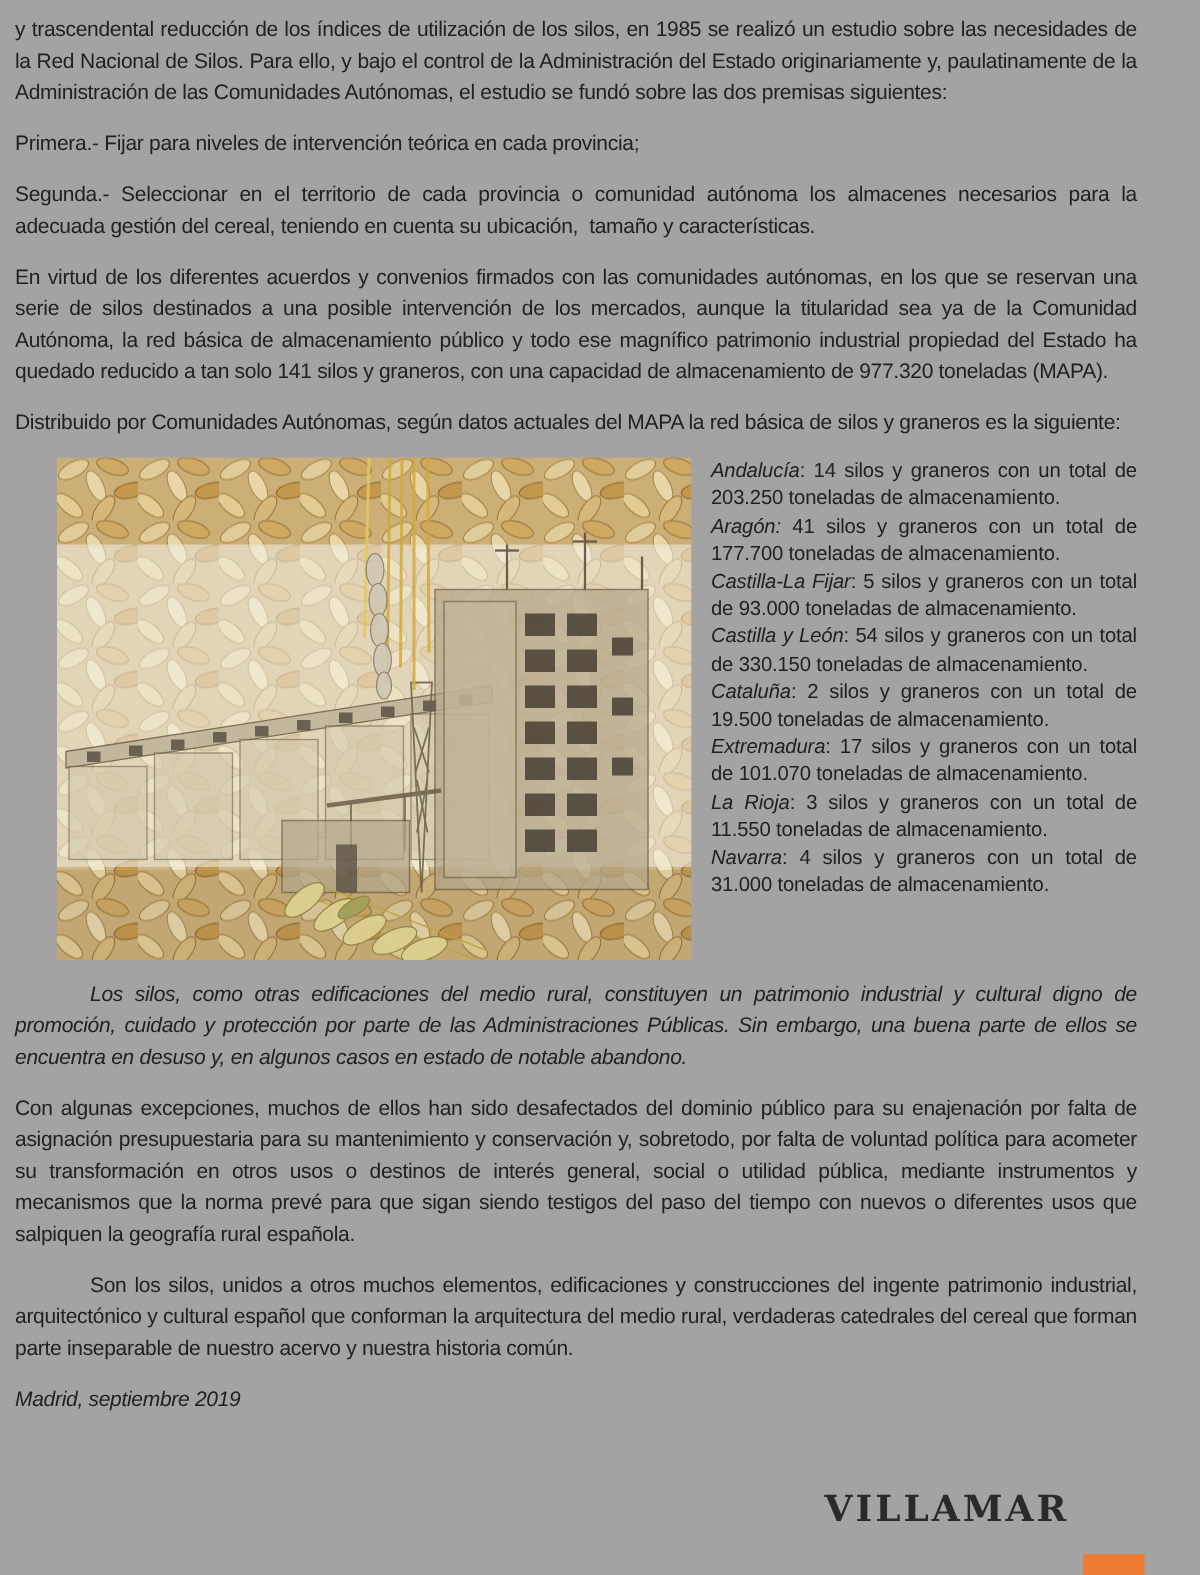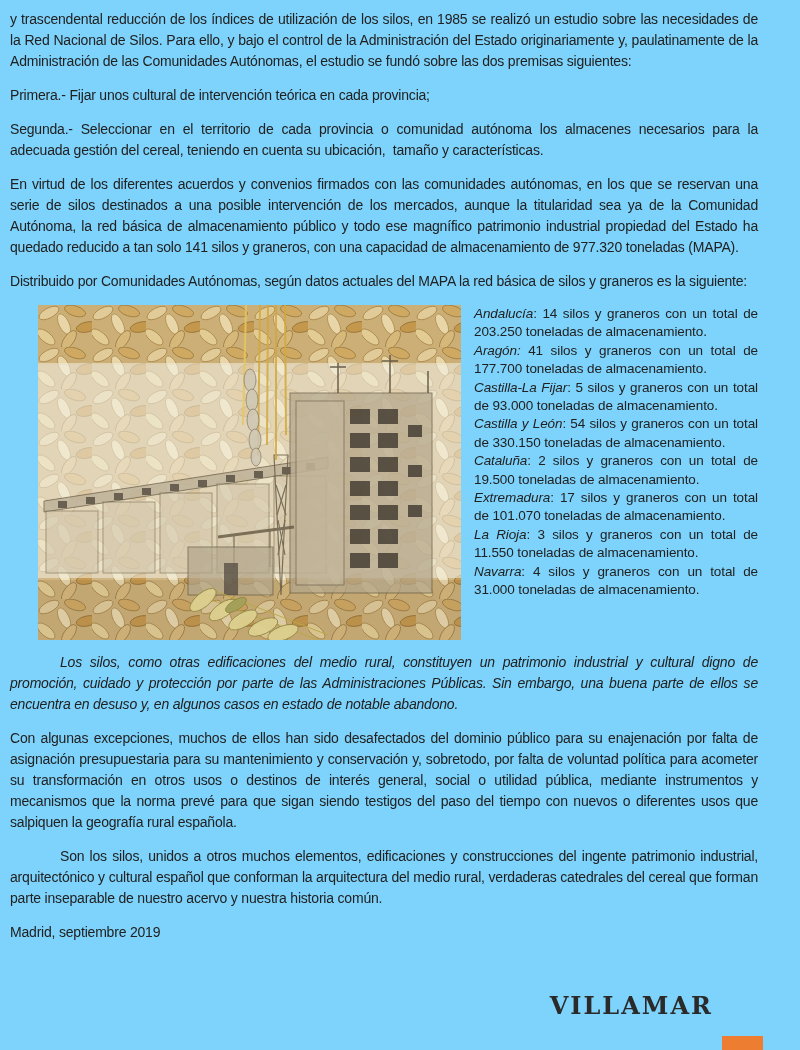--- a/index.html
+++ b/index.html
@@ -1,53 +1,53 @@
 <!DOCTYPE html>
 <html><head>
 <meta charset="utf-8">
 <style>
   html,body{margin:0;padding:0;background:#ffffff;}
   .page{
-    position:relative; width:800px; height:1050px; background:#7dd3fc;
+    position:relative; width:800px; height:1050px; background:#a3a3a3;
     box-sizing:border-box; padding:9px 42px 0 10px;
     font-family:"Liberation Sans", sans-serif;
     font-size:14px; line-height:21px; letter-spacing:-0.2px; color:#212121;
     overflow:hidden;
   }
   .page p{margin:0 0 13px 0; text-align:justify;}
   .runin{font-weight:normal;}
   .indent{text-indent:50px;}
   .figure-row{display:flex; margin:0 0 12px 12px; height:335px;padding-left:16px;}
   .collage{width:423px; height:335px; flex:0 0 auto; display:block;}
   .fig-list{flex:1; margin-left:13px; font-size:13.5px; line-height:18.4px; letter-spacing:-0.1px;}
   .fig-list p{margin:0; text-align:justify;}
   .fig-list i{font-style:italic;}
   .p-los{margin:42px 0 0 0;font-style:italic;}
   .p-con{margin:0;}
   .p-son{margin:5px 0 0 0;}
-  .dateline{margin:5px 0 0 200px; text-align:center;}
+  .dateline{margin:5px 0 0 200px; text-align:center;font-style:italic;}
   .brand{
     position:absolute; top:995px; right:87px;
     font-family:"DejaVu Serif", serif; font-weight:700; font-size:24px;
     letter-spacing:2px; color:#2a2a2a; line-height:22px;
   }
   .page-num{
     position:absolute; top:988px; left:722px; width:41px; height:44px;
     display:flex; align-items:center; justify-content:center;
     color:#ffffff; font-size:13px; letter-spacing:0;
   }
 </style>
 </head>
 <body>
 
 <div class="page">
 
   <p>y trascendental reducción de los índices de utilización de los silos, en 1985 se realizó un estudio sobre las necesidades de la Red Nacional de Silos. Para ello, y bajo el control de la Administración del Estado originariamente y, paulatinamente de la Administración de las Comunidades Autónomas, el estudio se fundó sobre las dos premisas siguientes:</p>
 
-  <p><b class="runin">Primera.-</b><span> Fijar unos cultural de intervención teórica en cada provincia;</span></p>
+  <p><b class="runin">Primera.-</b><span> Fijar para niveles de intervención teórica en cada provincia;</span></p>
 
   <p><b class="runin">Segunda.-</b><span> Seleccionar en el territorio de cada provincia o comunidad autónoma los almacenes necesarios para la adecuada gestión del cereal, teniendo en cuenta su ubicación,&nbsp; tamaño y características.</span></p>
 
   <p>En virtud de los diferentes acuerdos y convenios firmados con las comunidades autónomas, en los que se reservan una serie de silos destinados a una posible intervención de los mercados, aunque la titularidad sea ya de la Comunidad Autónoma, la red básica de almacenamiento público y todo ese magnífico patrimonio industrial propiedad del Estado ha quedado reducido a tan solo 141 silos y graneros, con una capacidad de almacenamiento de 977.320 toneladas (MAPA).</p>
 
   <p><b class="runin">Distribuido por Comunidades Autónomas,</b><span> según datos actuales del MAPA la red básica de silos y graneros es la siguiente:</span></p>
 
   <div class="figure-row">
 
     <svg class="collage" viewBox="0 0 423 335" preserveAspectRatio="none" role="img">

